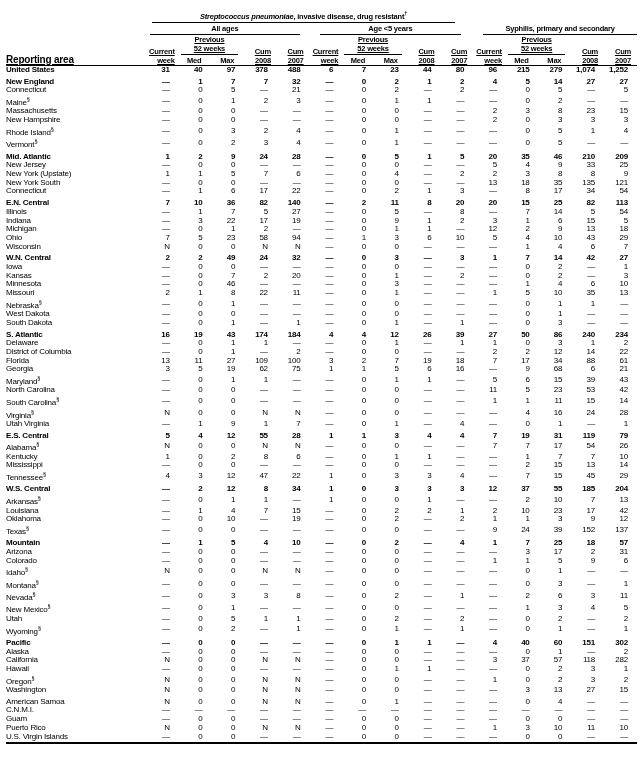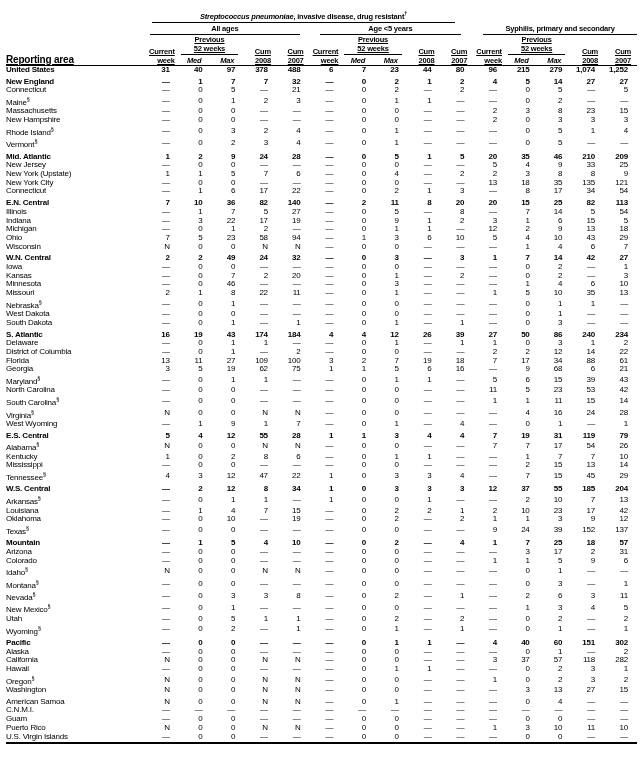--- a/index.html
+++ b/index.html
@@ -26,21 +26,21 @@
   th.ra{text-align:left;font-size:10px;padding-bottom:1px;text-decoration:underline;}
   .grp{border-bottom:1px solid #000;text-align:center;padding-bottom:1px;font-weight:bold;}
   .grp .it{font-style:italic;}
   .g-strep{margin:0 18px 0 6px;}
   .g-all{margin:0 10px 0 4px;}
   .g-age5{margin:0 12px 0 10px;}
   .g-syph{margin:0 0 0 10px;}
   .g-prev{margin:0 6px 0 2px;border-bottom:1px solid #000;text-align:center;padding-bottom:1px;}
   th.cw{padding-right:4px;}
   th.cum{padding-right:6px;}
-  th.mm{padding-right:10px;font-style:italic;}
+  th.mm{padding-right:10px;}
   .hb{border-bottom:1.6px solid #000;}
   sup{font-size:5.5px;letter-spacing:0;}
   tbody td{
     font-size:8px;line-height:8.7px;letter-spacing:-0.2px;padding:0 9px 0 0;
     text-align:right;white-space:nowrap;overflow:hidden;
   }
   tbody td.lbl{text-align:left;padding:0;}
   tr.bold td{font-weight:bold;}
   tr.sec-start td{padding-top:3px;}
   tbody tr.last td{border-bottom:2px solid #000;padding-bottom:1px;margin-top:44px;}
@@ -311,21 +311,21 @@
           <td>4</td>
           <td>—</td>
           <td>2</td>
           <td>2</td>
           <td>3</td>
           <td>8</td>
           <td>8</td>
           <td>9</td>
         </tr>
         <tr>
-          <td class="lbl">New York City</td>
+          <td class="lbl">New York South</td>
           <td>—</td>
           <td>0</td>
           <td>0</td>
           <td>—</td>
           <td>—</td>
           <td>—</td>
           <td>0</td>
           <td>0</td>
           <td>—</td>
           <td>—</td>
@@ -761,21 +761,21 @@
           <td>0</td>
           <td>—</td>
           <td>—</td>
           <td>—</td>
           <td>4</td>
           <td>16</td>
           <td>24</td>
           <td>28</td>
         </tr>
         <tr>
-          <td class="lbl">West Wyoming</td>
+          <td class="lbl">Utah Virginia</td>
           <td>—</td>
           <td>1</td>
           <td>9</td>
           <td>1</td>
           <td>7</td>
           <td>—</td>
           <td>0</td>
           <td>1</td>
           <td>—</td>
           <td>4</td>

